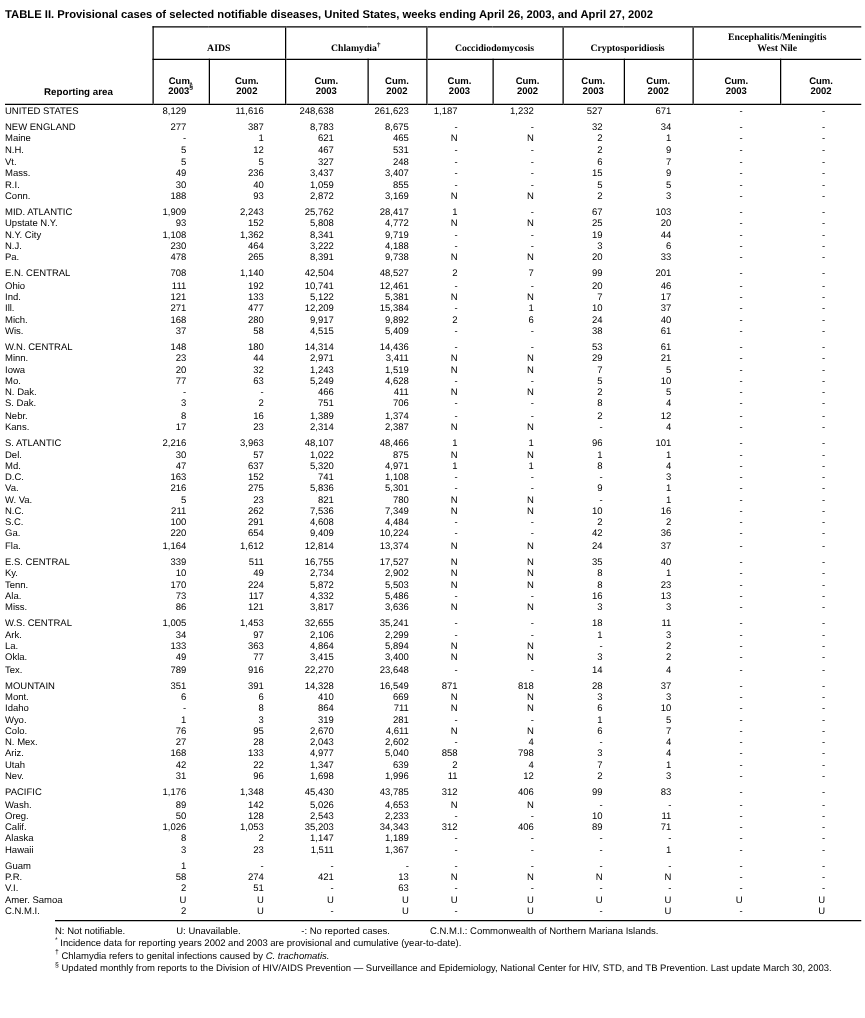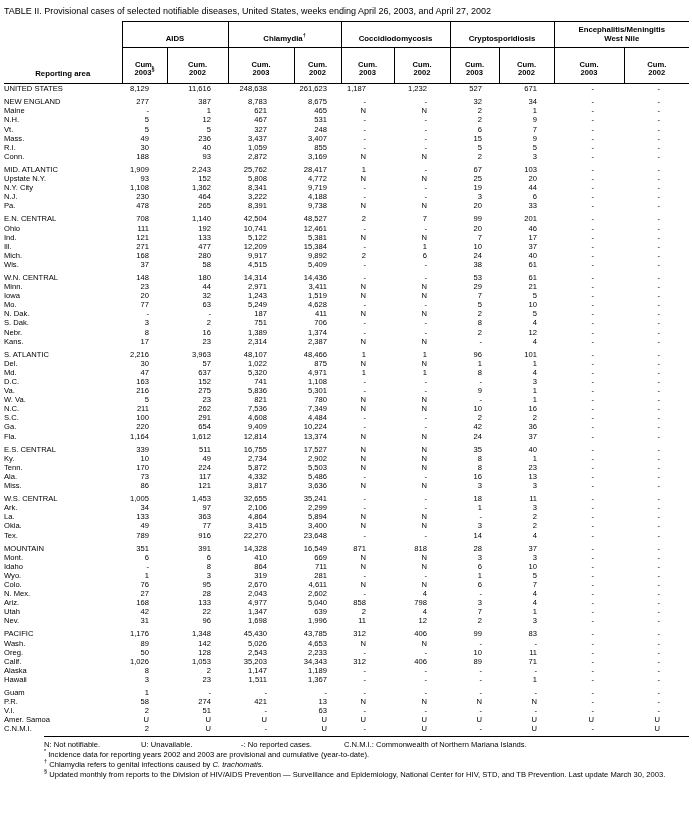--- a/index.html
+++ b/index.html
@@ -1,25 +1,25 @@
 <!DOCTYPE html>
 <html><head>
 <meta charset="utf-8">
 <style>
   html,body{margin:0;padding:0;background:#fff;}
   body{width:692px;height:814px;overflow:hidden;color:#000;
        font-family:"Liberation Sans","DejaVu Sans",sans-serif;}
   .page{padding:6px 3px 0 4px;}
-  .title{font-weight:normal;font-size:9px;line-height:11px;}
+  .title{font-weight:bold;font-size:9px;line-height:11px;}
   table{border-collapse:collapse;table-layout:fixed;width:685px;margin-top:4px;}
   th,td{padding:0;font-size:7.6px;overflow:hidden;white-space:nowrap;}
   thead th{font-weight:bold;text-align:center;vertical-align:bottom;line-height:8.8px;}
   th.area-h{text-align:center;border-bottom:1.5px solid #000;font-size:7.8px;padding:0 0 4px 0;}
   th.group{border-top:1.5px solid #000;border-bottom:1px solid #000;border-left:1px solid #000;
-           font-size:7.8px;padding:4px 1px 3px 1px;}
+           font-size:7.8px;padding:4px 1px 3px 1px;font-family:Liberation Serif, serif;}
   th.sub{border-left:1px solid #000;border-bottom:1.5px solid #000;padding:13px 0 5px 0;}
   sup{font-size:5.5px;line-height:0;vertical-align:super;}
   tbody td{text-align:right;line-height:9.1px;}
   tbody td.area{text-align:left;padding-right:0;}
   
   tbody td:nth-child(2){padding-right:18px;}
   tbody td:nth-child(3){padding-right:17px;}
   tbody td:nth-child(4){padding-right:27px;}
   tbody td:nth-child(5){padding-right:14px;}
   tbody td:nth-child(6){padding-right:28px;}
@@ -391,21 +391,21 @@
           <td>-</td>
           <td>5</td>
           <td>10</td>
           <td>-</td>
           <td>-</td>
         </tr>
         <tr>
           <td class="area">N. Dak.</td>
           <td>-</td>
           <td>-</td>
-          <td>187</td>
+          <td>466</td>
           <td>411</td>
           <td>N</td>
           <td>N</td>
           <td>2</td>
           <td>5</td>
           <td>-</td>
           <td>-</td>
         </tr>
         <tr>
           <td class="area">S. Dak.</td>

